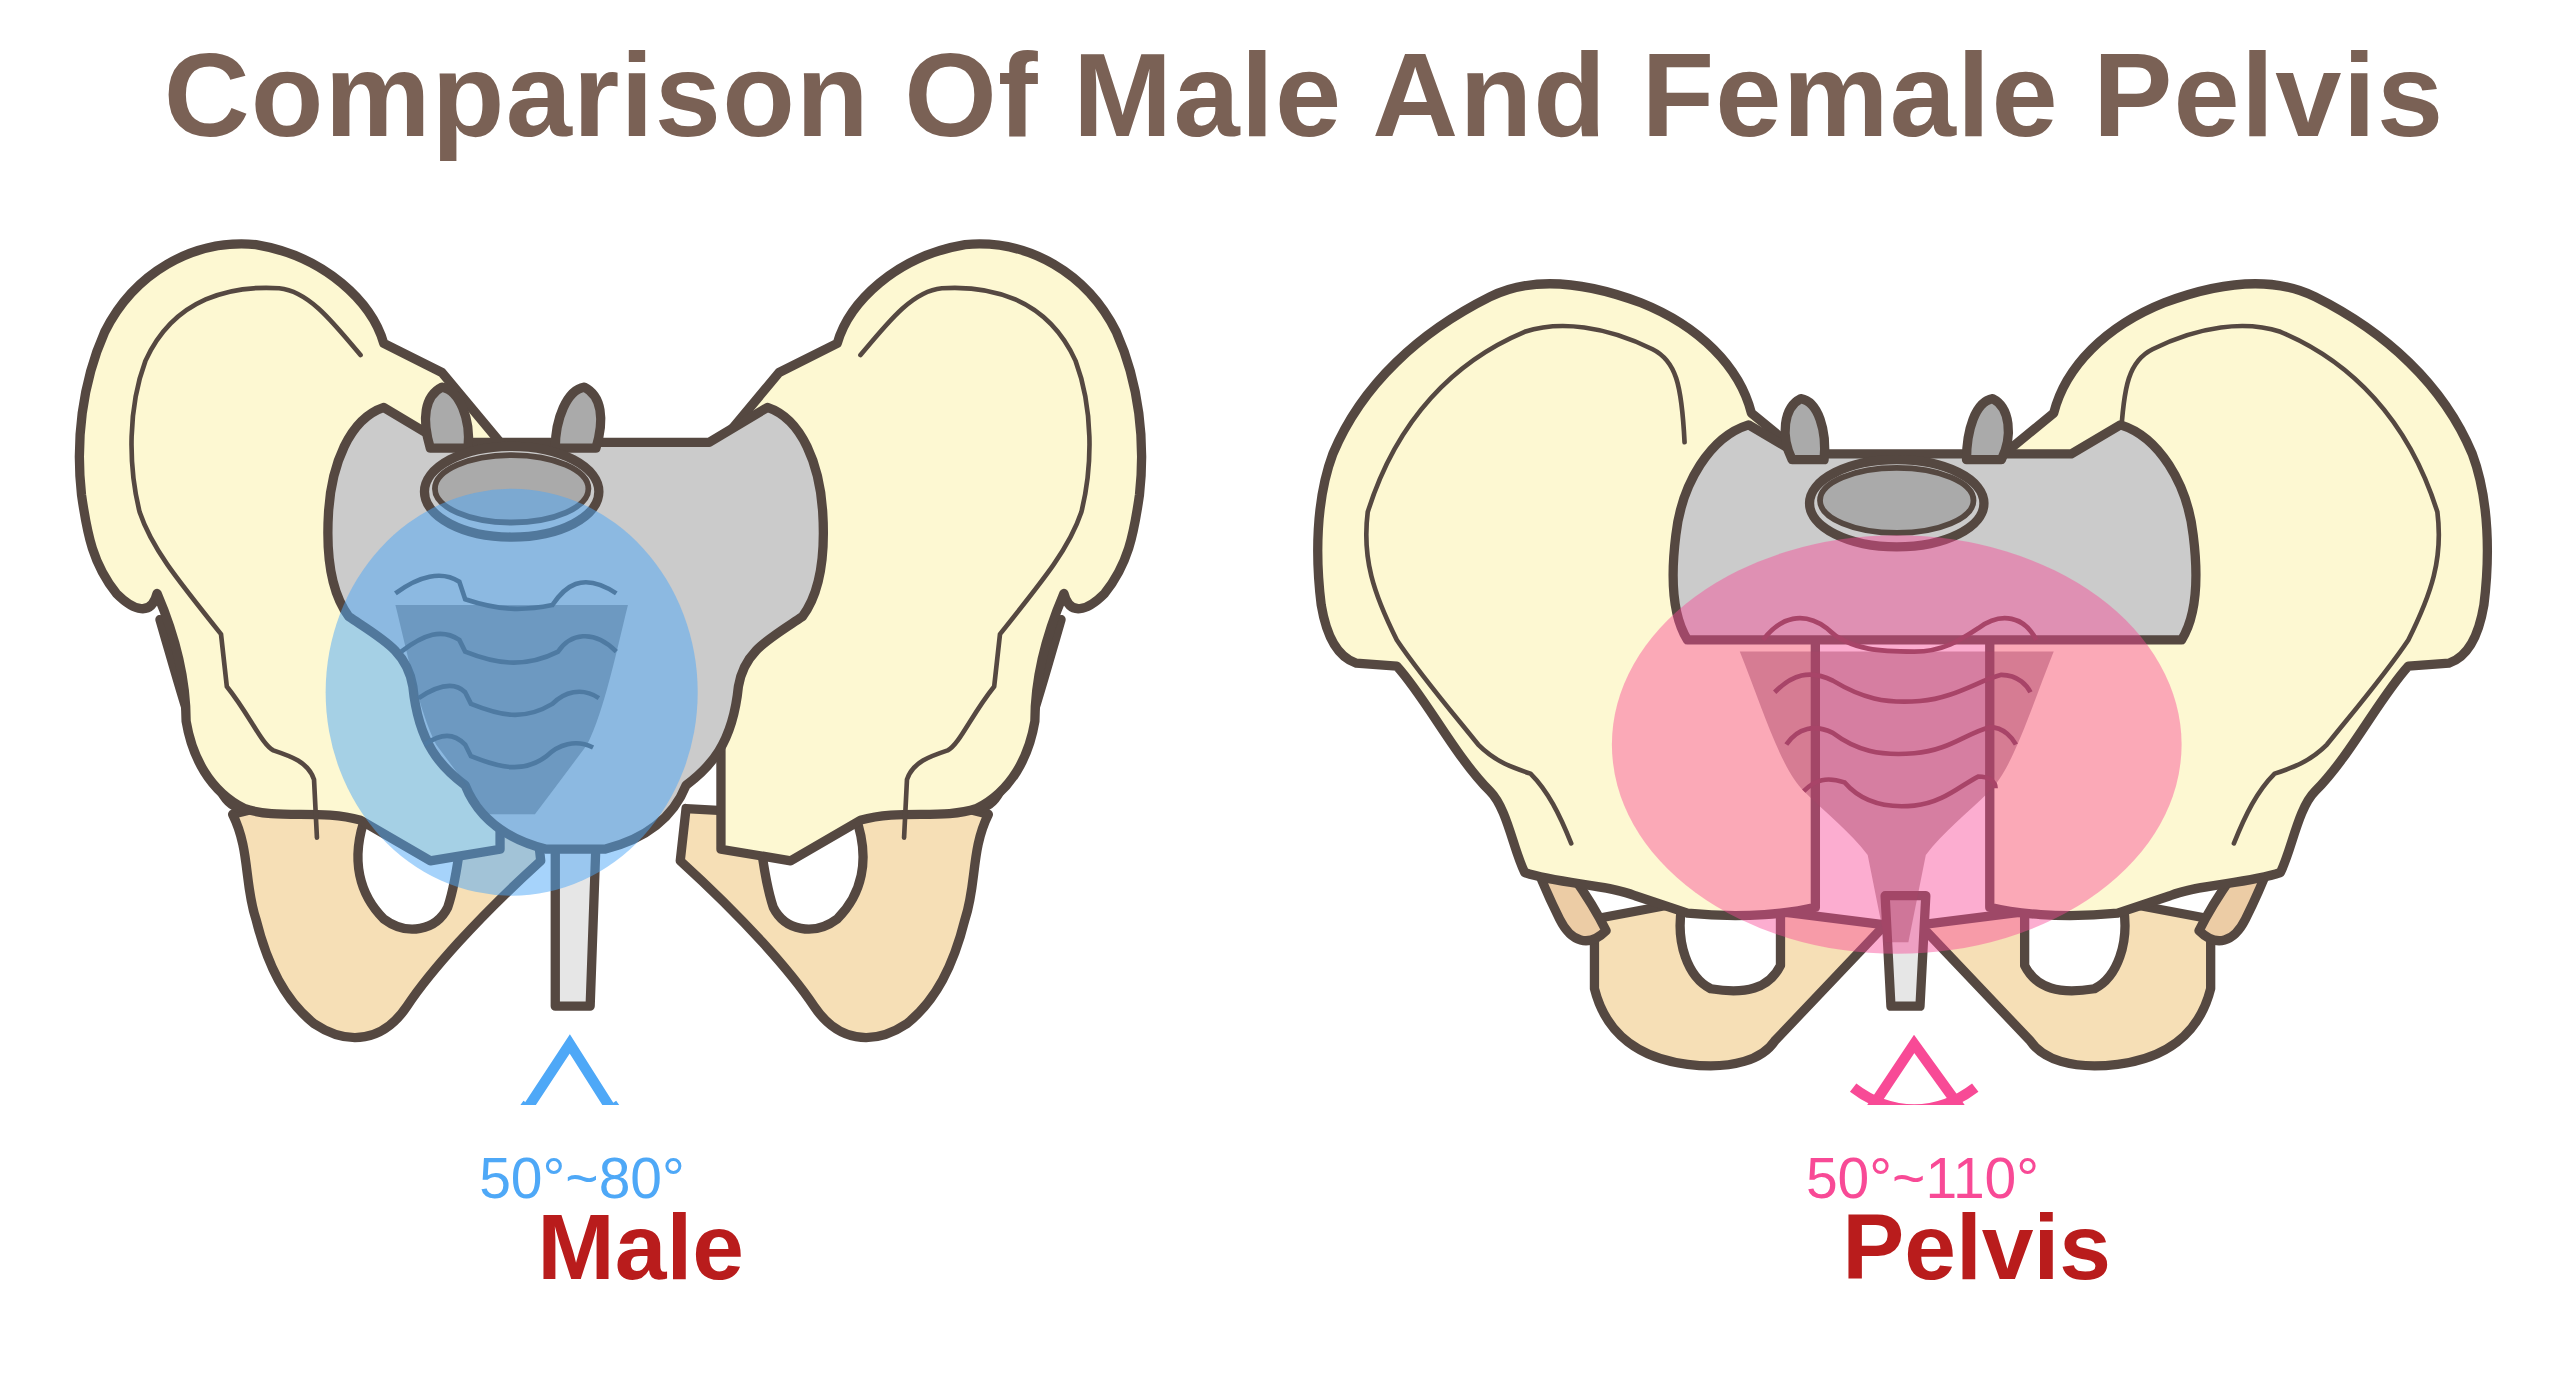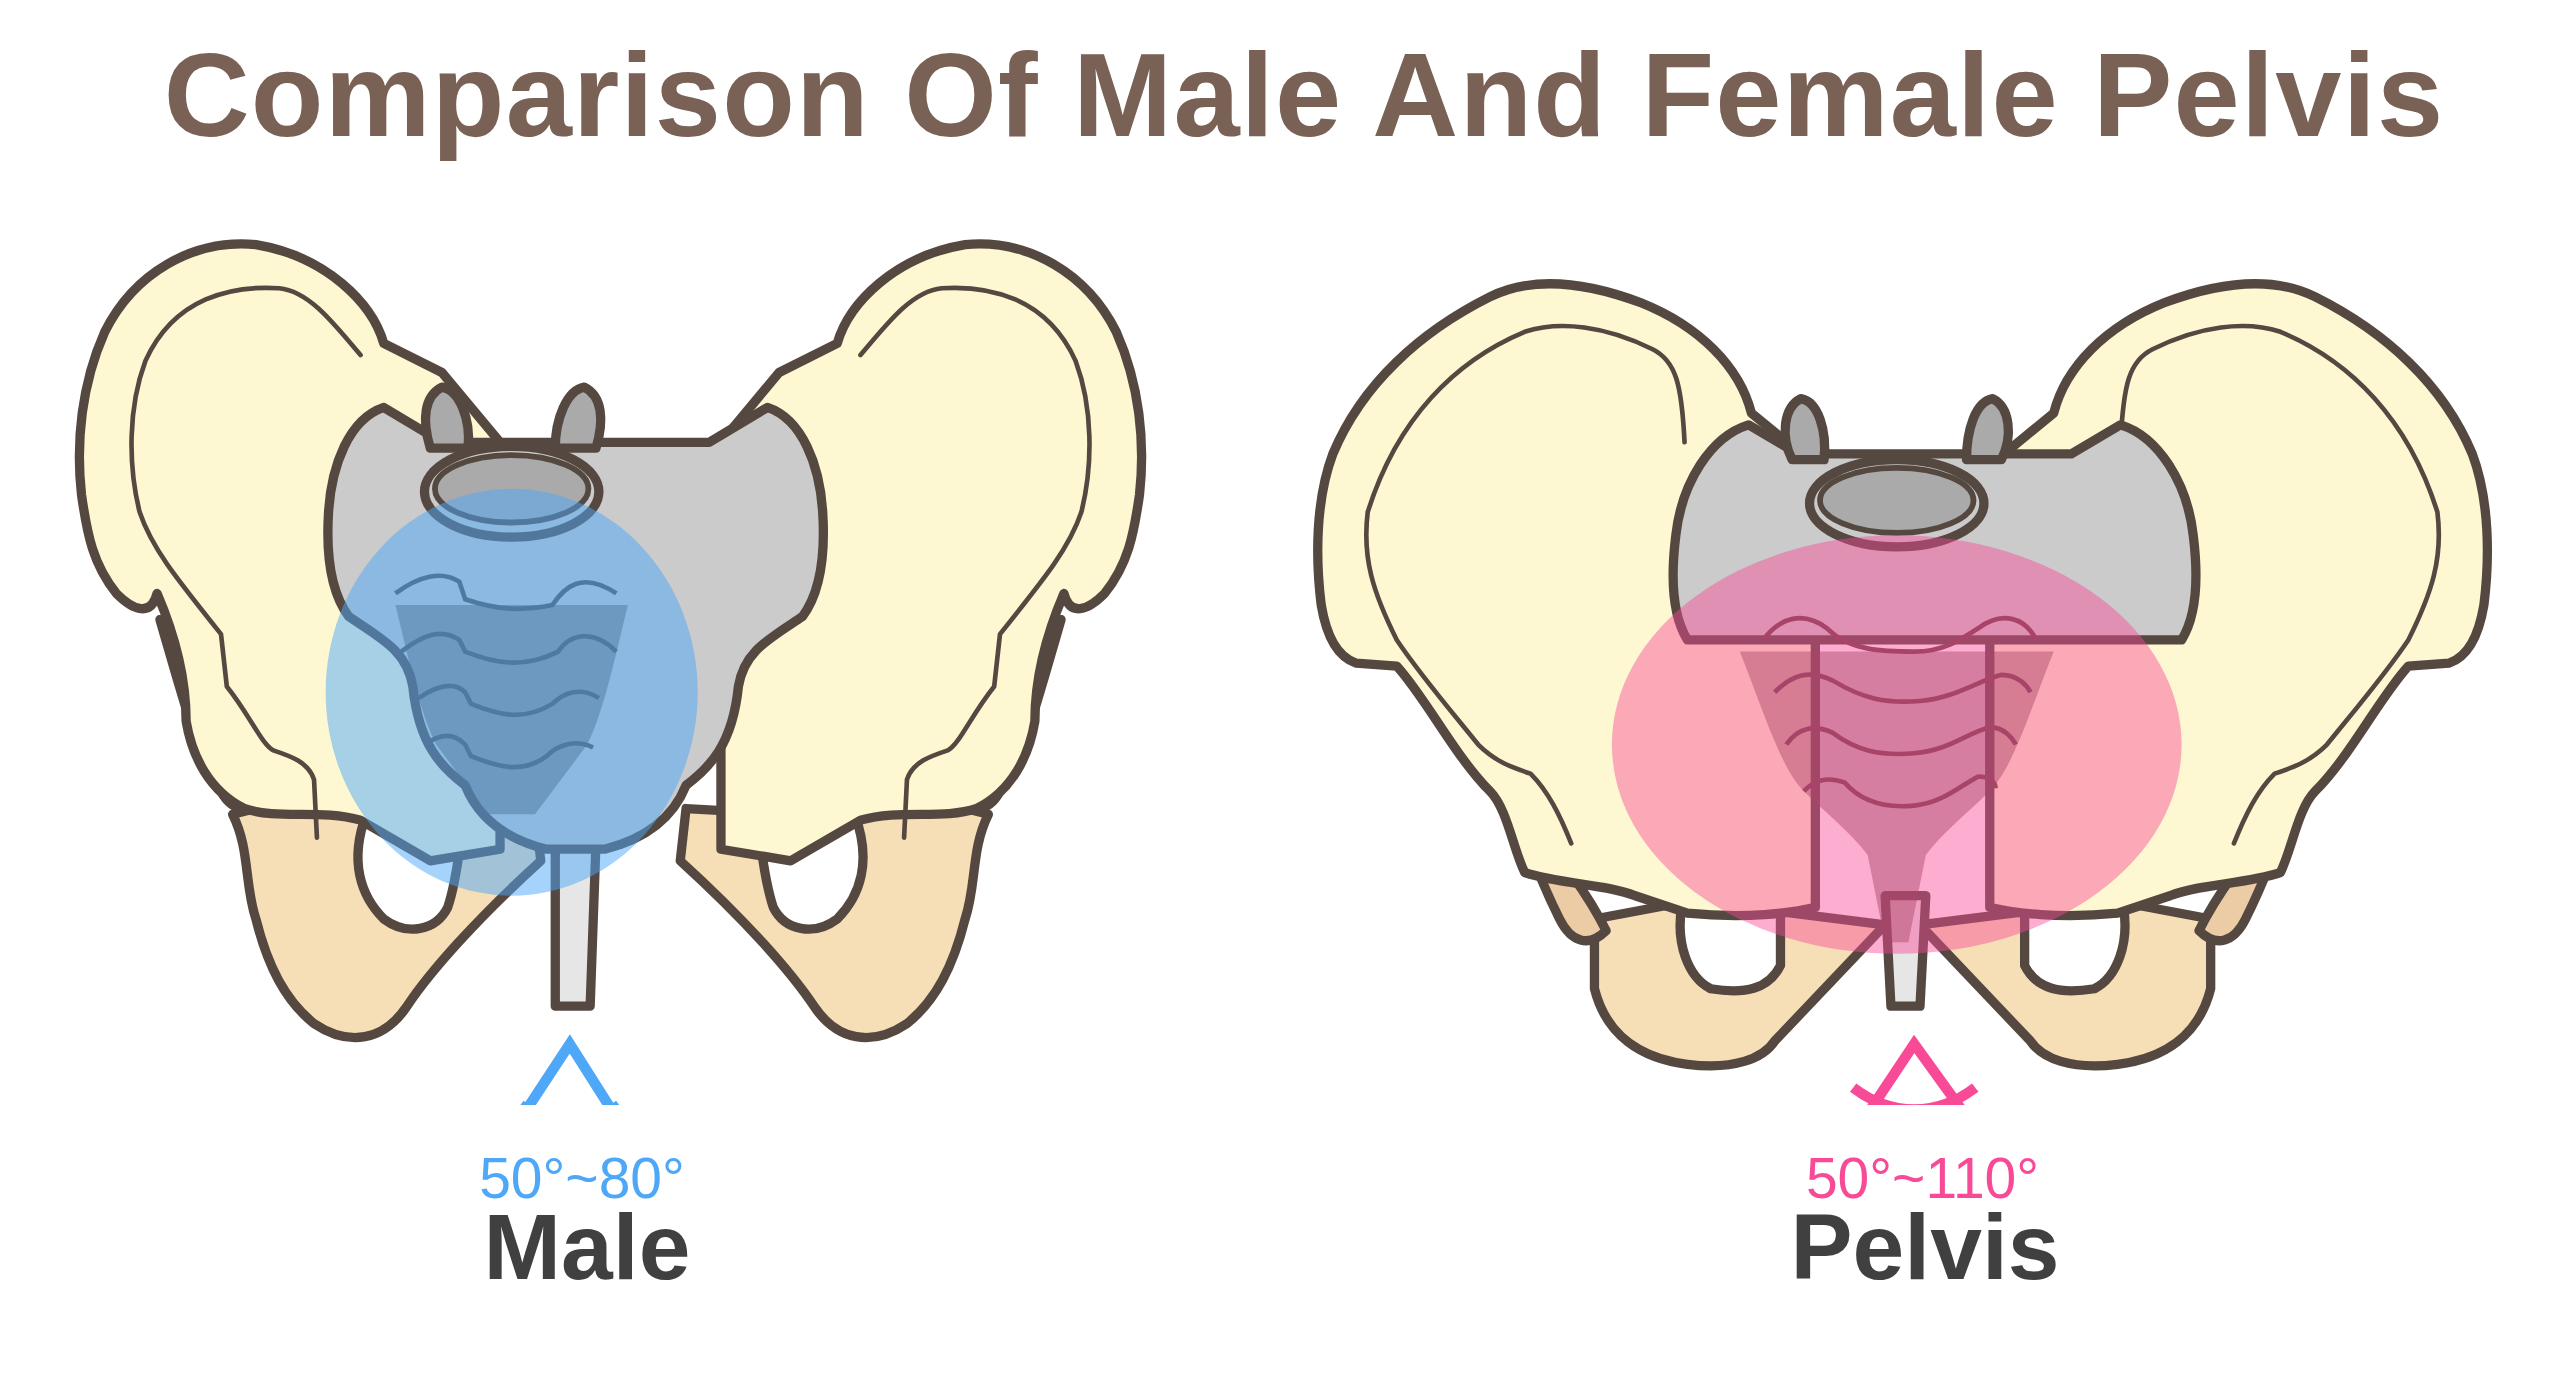--- a/index.html
+++ b/index.html
@@ -7,21 +7,21 @@
   .title {
     position: absolute; left: 16px; top: 35px; width: 2576px; text-align: center;
     font-weight: bold; font-size: 119px; color: #7a6155; letter-spacing: 1.2px; line-height: 1;
   }
   .figure { position: absolute; }
   .figure svg { display: block; }
   .angle-label {
     position: absolute; font-weight: normal; font-size: 57px; line-height: 1; text-align: center; margin-top: 30px;
   }
   .sex-label {
-    position: absolute; font-weight: bold; font-size: 93px; line-height: 1; text-align: center; color: #404040;
+    position: absolute; font-weight: bold; font-size: 93px; line-height: 1; text-align: right; color: #b91c1c;
   }
 </style>
 </head>
 <body>
 
 <div class="title">Comparison Of Male And Female Pelvis</div>
 
 <div class="figure" style="left:58px; top:233px;">
   <svg width="1105" height="872" viewBox="0 0 1900 1500">
     <g stroke="#554841" stroke-width="16" stroke-linejoin="round" stroke-linecap="round">

